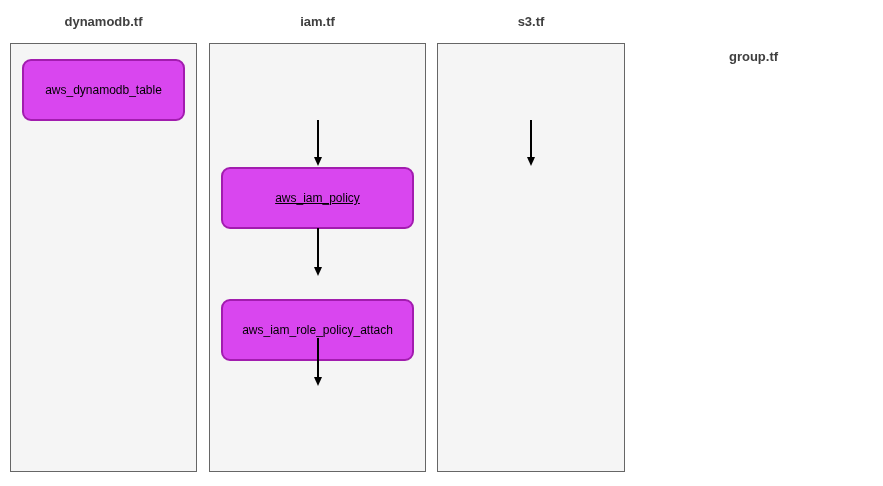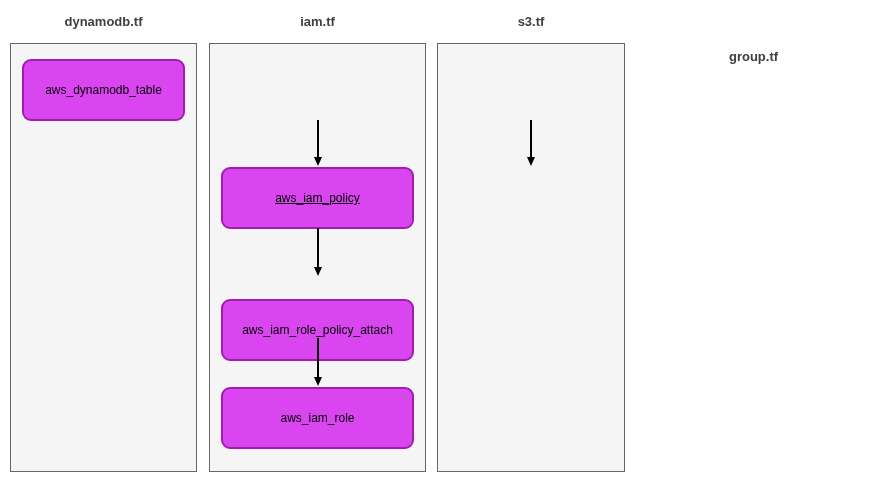--- a/index.html
+++ b/index.html
@@ -93,21 +93,20 @@
   <div class="col-title c3">s3.tf</div>
   <div class="col-title c4">group.tf</div>
 
   <div class="container c1">
     <div class="node blue r1">aws_dynamodb_table</div>
   </div>
 
   <div class="container c2">
     <div class="node blue r2">aws_iam_policy</div>
     <div class="node blue r3">aws_iam_role_policy_attach</div>
-    <div class="node blue r4">aws_iam_role</div>
   </div>
 
   <div class="container c3">
   </div>
 
 
   <div class="edge e1"></div>
   <div class="edge e2"></div>
   <div class="edge e3"></div>
   <div class="edge e4"></div>

